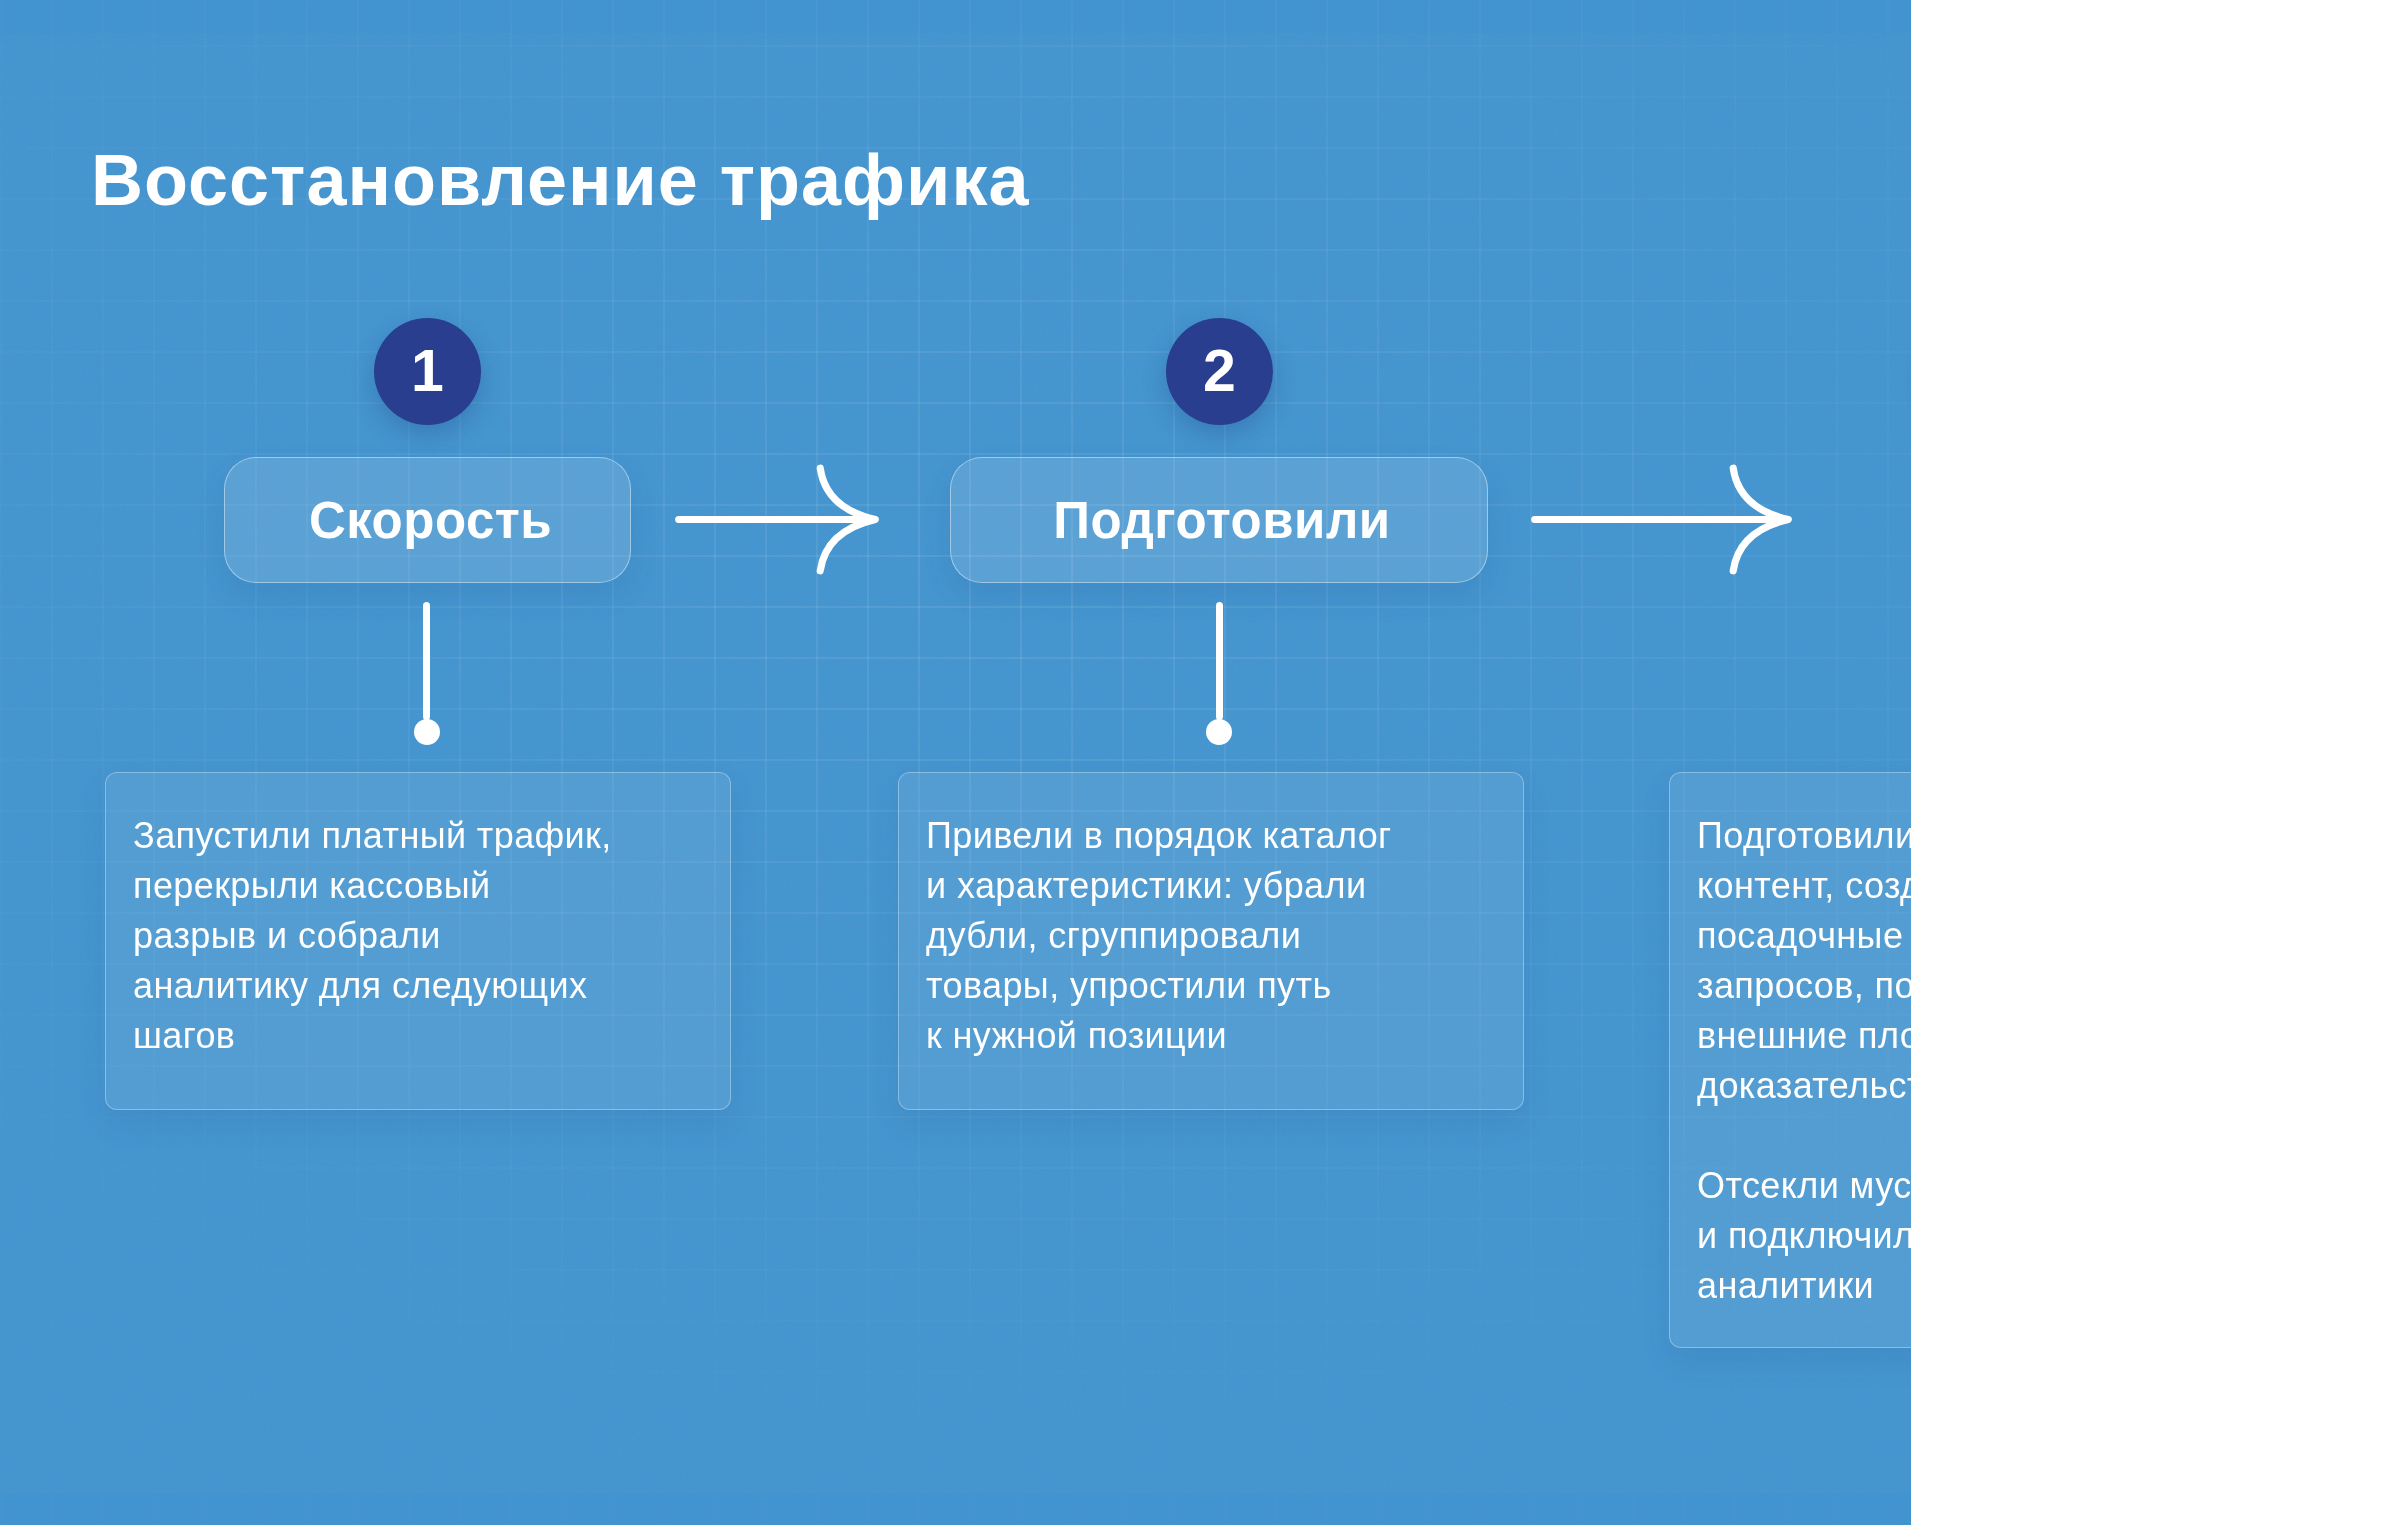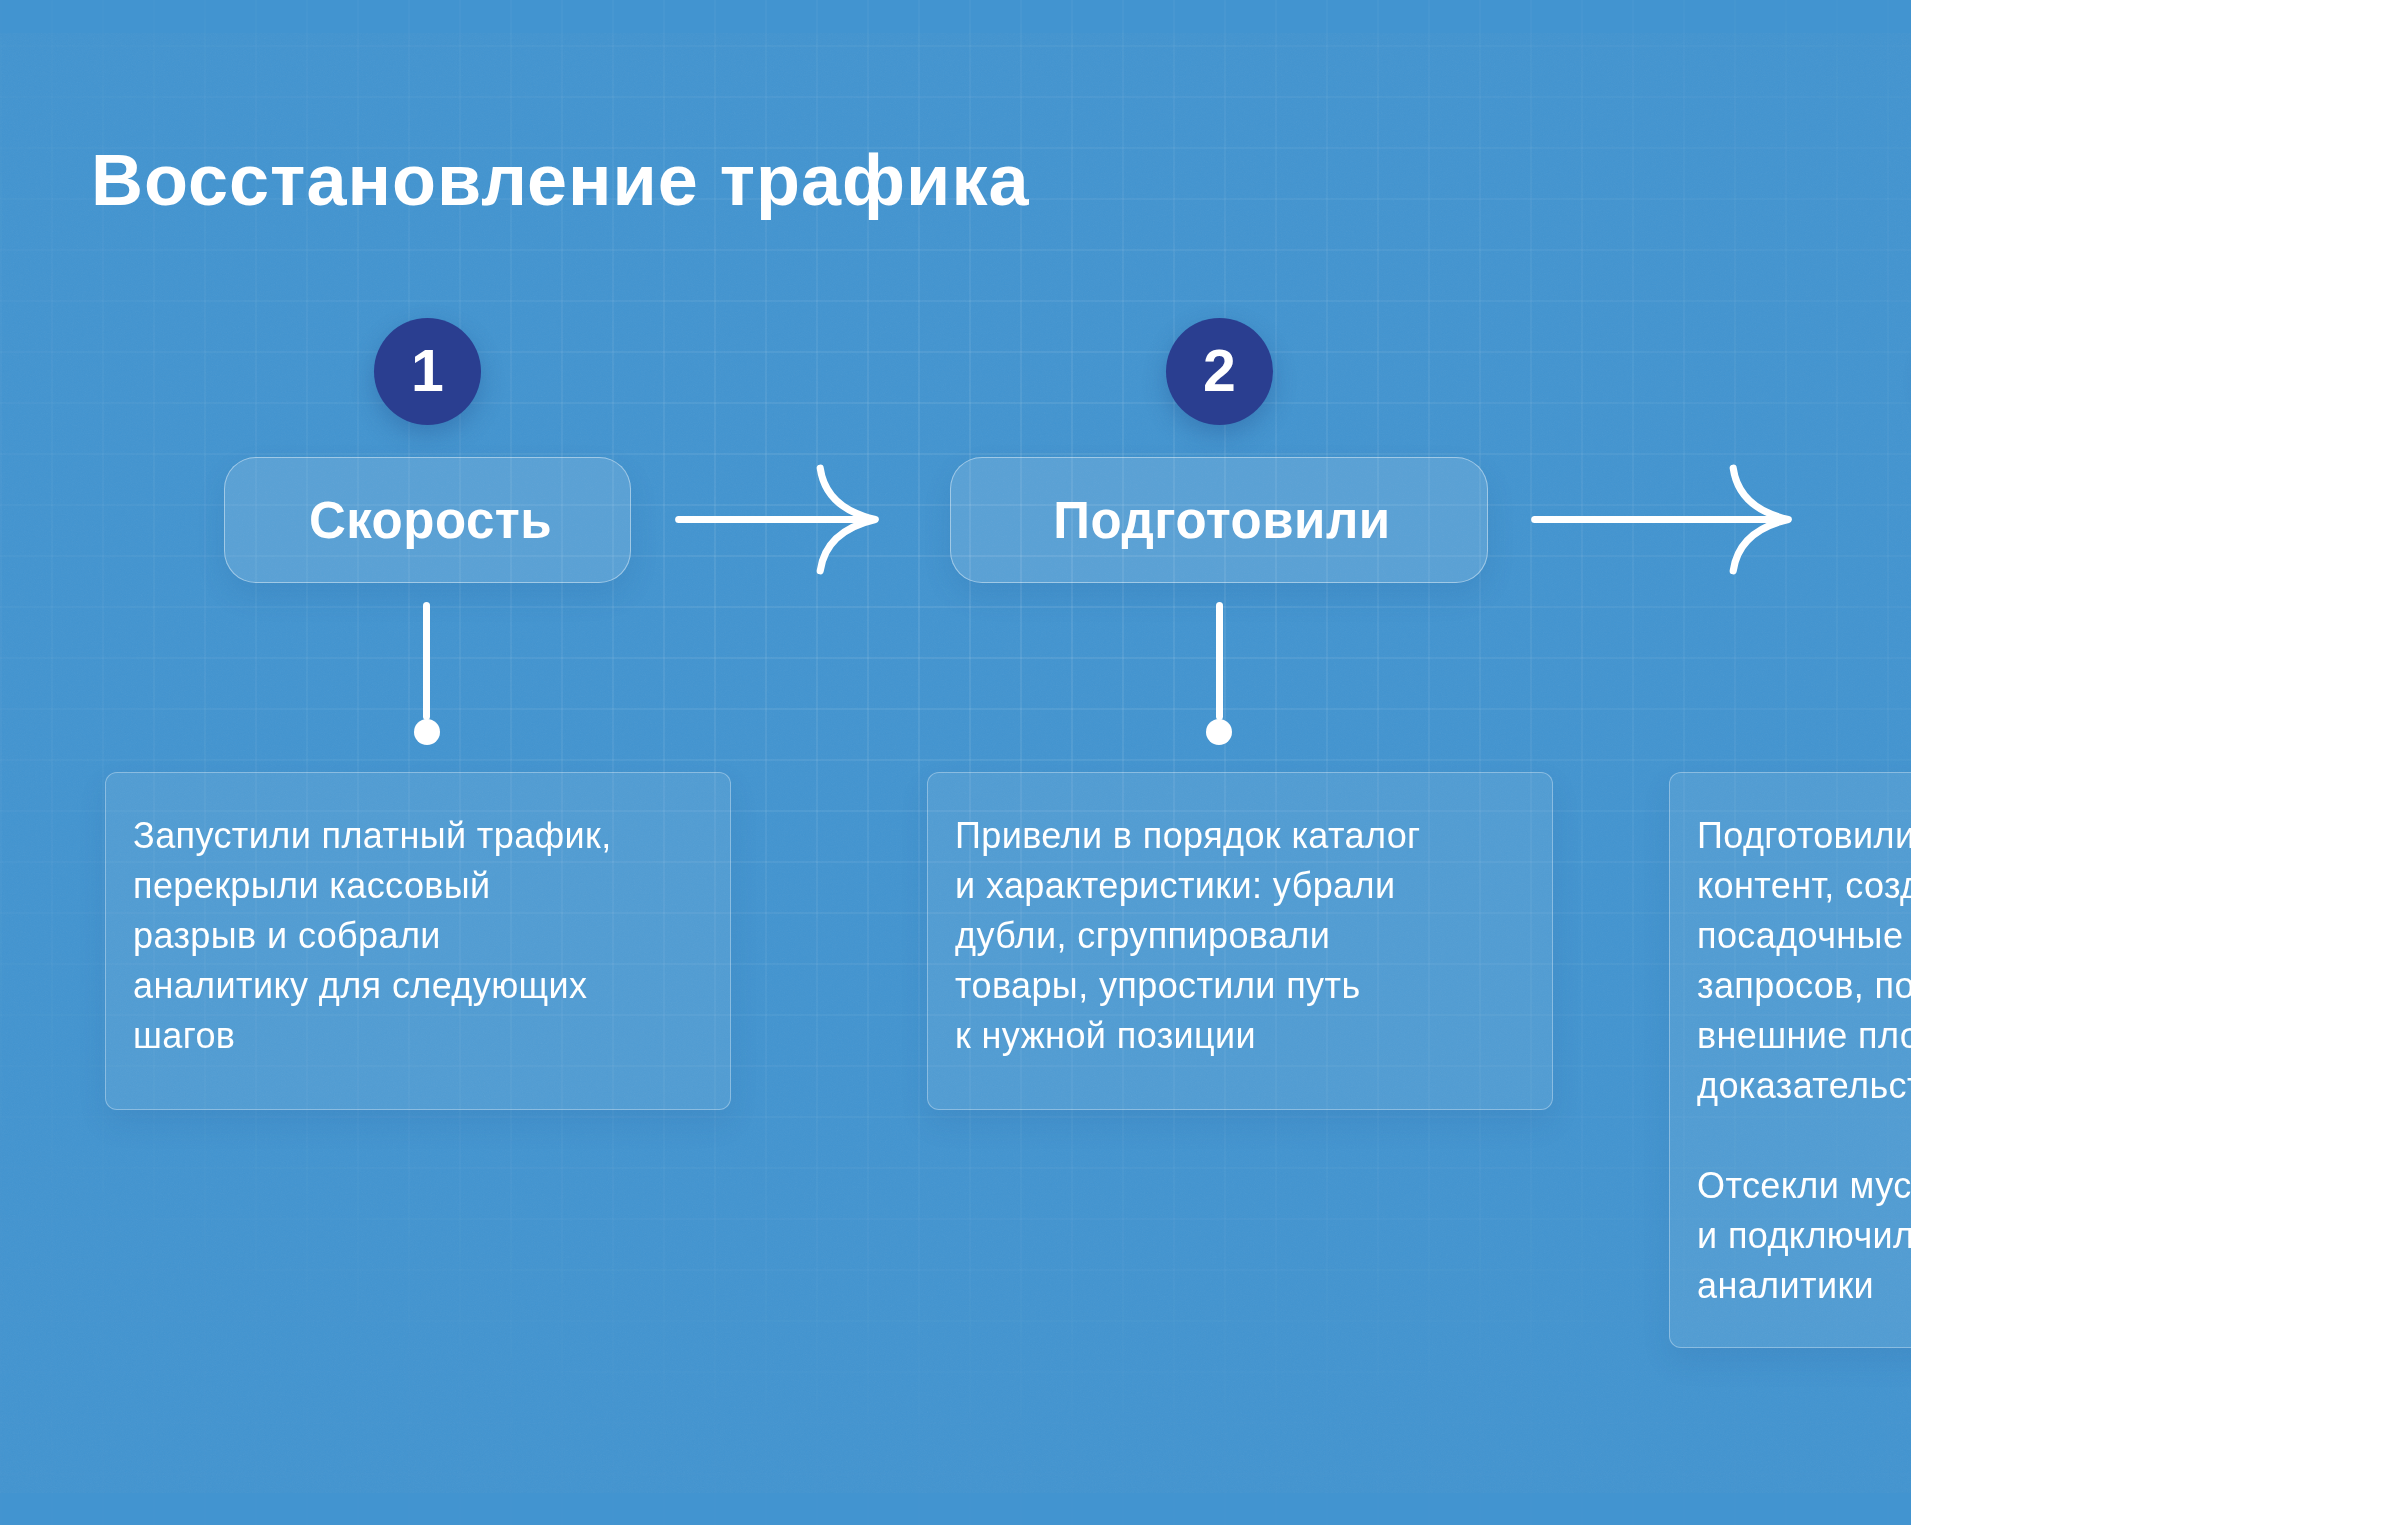--- a/index.html
+++ b/index.html
@@ -127,21 +127,21 @@
     top: 772px;
     width: 626px;
     border-radius: 12px;
     background: rgba(255,255,255,0.08);
     border: 1.4px solid rgba(255,255,255,0.32);
     box-shadow: 0 13.3px 28.5px rgba(25,70,130,0.10);
     box-sizing: border-box;
     padding: 38px 25px 28.5px 27px;
   }
   .desc-1 { left: 105px;  height: 338px; }
-  .desc-2 { left: 927px;  height: 338px; }
+  .desc-2 { left: 898px;  height: 338px; }
   .desc-3 { left: 1669px; height: 576px; }
   .desc-box p {
     margin: 0;
     color: #ffffff;
     font-size: 36px;
     font-weight: 400;
     line-height: 50px;
     letter-spacing: 0.4px;
     white-space: pre-line;
   }

